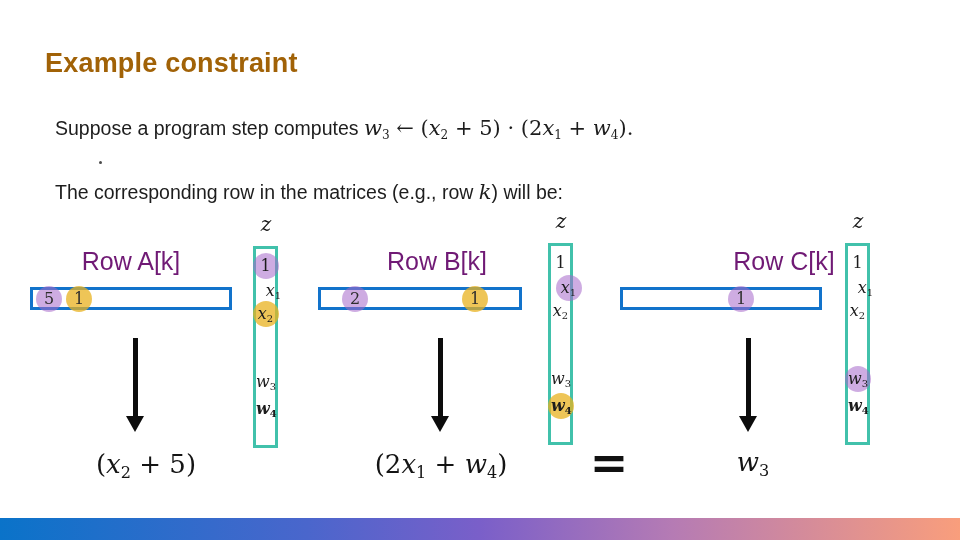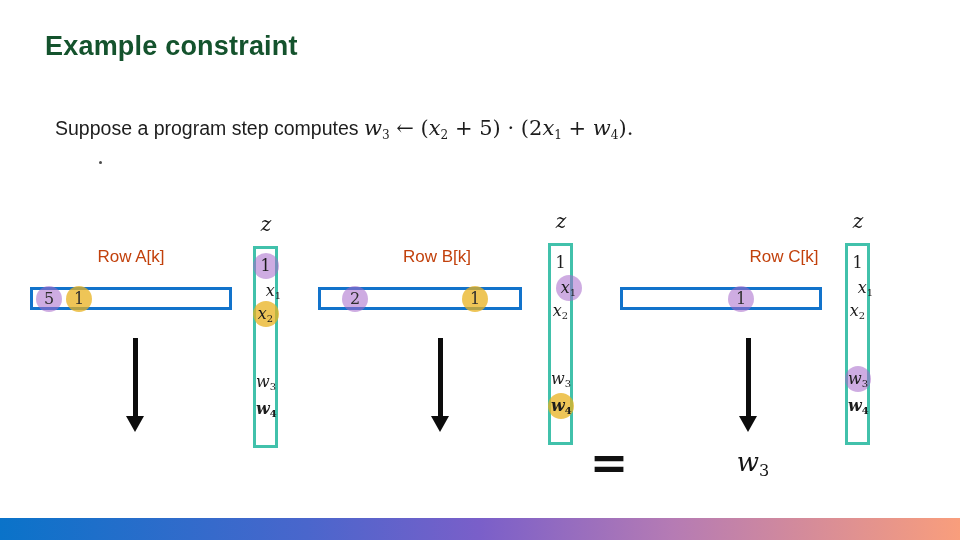--- a/index.html
+++ b/index.html
@@ -1,37 +1,37 @@
 <!DOCTYPE html>
 <html style="--blue: #1273cb; --teal: #41c1ab; --purple: rgba(165,104,202,0.55); --yellow: rgba(232,178,31,0.75);"><head>
 <meta charset="utf-8">
 <style>
   html,body { margin:0; padding:0; background:#ffffff; }
   .slide {
     position:relative; width:960px; height:540px; background:#ffffff;
     overflow:hidden; font-family:"Liberation Sans", sans-serif; color:#1b1b1b;
   }
   .title {
-    position:absolute; left:45px; top:31px; margin:0;
-    font-size:27px; font-weight:700; color:#14532d; letter-spacing:0.2px;
+    position:absolute; left:45px; top:48px; margin:0;
+    font-size:27px; font-weight:700; color:#a16207; letter-spacing:0.2px;
   }
   .bodyline { position:absolute; left:47px; margin:8px; font-size:19.5px; color:#1d1d1d; white-space:nowrap; }
   .line1 { top:108px; }
   .line2 { top:172px; }
   .stray-dot { position:absolute; left:99px; top:161px; width:3px; height:3px; border-radius:50%; background:#4a4a4a; }
 
   
   .seg-sans { font-family:"Liberation Sans", sans-serif; }
   .seg-up   { font-family:"DejaVu Serif", serif; }
   .seg-it   { font-family:"DejaVu Serif", serif; font-style:italic; }
   .seg-sub  { font-family:"DejaVu Serif", serif; font-size:0.62em; position:relative; top:0.30em; }
   .bodyline .seg-up, .bodyline .seg-it { font-size:21px; }
 
   .group { position:absolute; inset:0; }
-  .row-label { position:absolute; transform:translateX(-50%); font-size:17px; color:#c2410c; white-space:nowrap; }
+  .row-label { position:absolute; transform:translateX(-50%); font-size:25px; color:#701a75; white-space:nowrap; }
   .row-rect  { position:absolute; height:23px; box-sizing:border-box; background:#fff;
                border:3px solid var(--blue); }
   .cell { position:absolute; top:50%; transform:translate(-50%,-50%); width:26px; height:26px;
           border-radius:50%; text-align:center; line-height:26px;
           font-family:"DejaVu Serif", serif; font-size:16px; color:#2e2e2e; }
   .cell.purple { background:var(--purple); }
   .cell.yellow { background:var(--yellow); }
 
   .vec-label { position:absolute; transform:translateX(-50%); font-family:"DejaVu Serif", serif;
                font-style:italic; font-size:20px; color:#111; }
@@ -85,51 +85,54 @@
   .g-c .vec-rect  { left:845px; top:243px; }
 </style>
 </head>
 <body>
 
 <div class="slide">
   <h1 class="title">Example constraint</h1>
 
   <p class="bodyline line1"><span class="seg-sans">Suppose a program step computes </span><span class="seg-it">w</span><span class="seg-sub">3</span><span class="seg-up"> ← (</span><span class="seg-it">x</span><span class="seg-sub">2</span><span class="seg-up"> + 5) · (2</span><span class="seg-it">x</span><span class="seg-sub">1</span><span class="seg-up"> + </span><span class="seg-it">w</span><span class="seg-sub">4</span><span class="seg-up">).</span></p>
   <div class="stray-dot"></div>
+  <p class="bodyline line2"><span class="seg-sans">The corresponding row in the matrices (e.g., row </span><span class="seg-it">k</span><span class="seg-sans">) will be:</span></p>
 
   <div class="group g-a">
     <div class="row-label">Row A[k]</div>
     <div class="row-rect">
         <div class="cell purple" style="left: 16px;">5</div>
         <div class="cell yellow" style="left: 46px;">1</div>
       </div>
     <div class="arrow">
       <div class="shaft"></div>
       <div class="head"></div>
     </div>
+    <div class="result"><span class="seg-up">(</span><span class="seg-it">x</span><span class="seg-sub">2</span><span class="seg-up"> + 5)</span></div>
     <div class="vec-label">z</div>
     <div class="vec-rect">
         <div class="vec-entry"><span class="circ purple"></span><span class="txt seg-up">1</span></div>
         <div class="vec-entry"><span class="txt seg-it">x</span><span class="txt seg-sub">1</span></div>
         <div class="vec-entry"><span class="circ yellow"></span><span class="txt seg-it">x</span><span class="txt seg-sub">2</span></div>
         <div class="vec-entry"><span class="txt seg-it">w</span><span class="txt seg-sub">3</span></div>
         <div class="vec-entry"><span class="txt seg-it">w</span><span class="txt seg-sub">4</span></div>
       </div>
   </div>
 
   <div class="group g-b">
     <div class="row-label">Row B[k]</div>
     <div class="row-rect">
         <div class="cell purple" style="left: 34px;">2</div>
         <div class="cell yellow" style="left: 154px;">1</div>
       </div>
     <div class="arrow">
       <div class="shaft"></div>
       <div class="head"></div>
     </div>
+    <div class="result"><span class="seg-up">(2</span><span class="seg-it">x</span><span class="seg-sub">1</span><span class="seg-up"> + </span><span class="seg-it">w</span><span class="seg-sub">4</span><span class="seg-up">)</span></div>
     <div class="vec-label">z</div>
     <div class="vec-rect">
         <div class="vec-entry"><span class="txt seg-up">1</span></div>
         <div class="vec-entry"><span class="circ purple"></span><span class="txt seg-it">x</span><span class="txt seg-sub">1</span></div>
         <div class="vec-entry"><span class="txt seg-it">x</span><span class="txt seg-sub">2</span></div>
         <div class="vec-entry"><span class="txt seg-it">w</span><span class="txt seg-sub">3</span></div>
         <div class="vec-entry"><span class="circ yellow"></span><span class="txt seg-it">w</span><span class="txt seg-sub">4</span></div>
       </div>
   </div>
 

